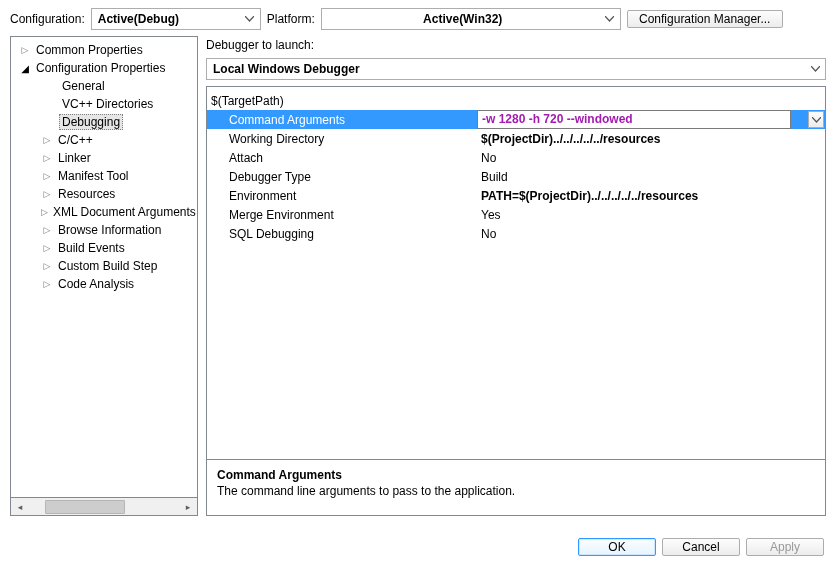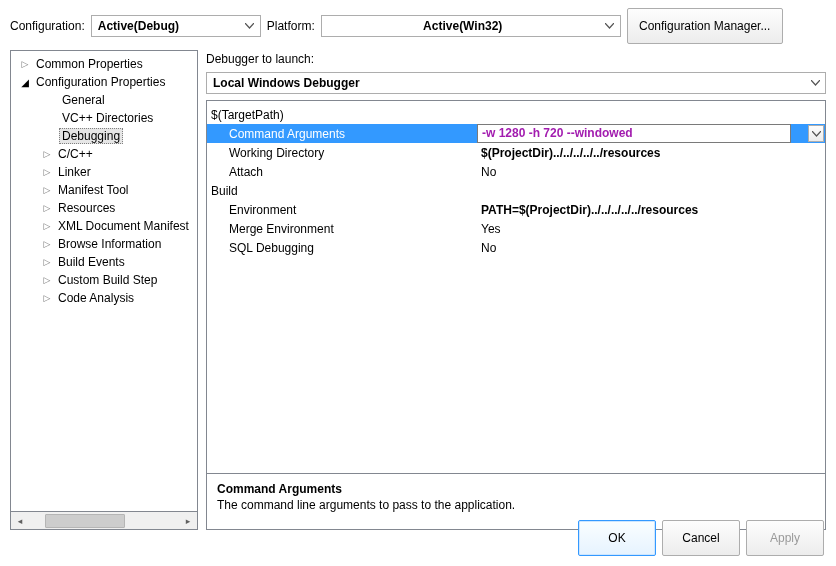--- a/index.html
+++ b/index.html
@@ -38,21 +38,21 @@
     width: 16px; height: 16px;
     display: flex; align-items: center; justify-content: center;
     color: #555;
   }
   .combo.cfg { width: 170px; }
   .combo.plat { width: 300px; text-align: center; }
   .btn {
     border: 1px solid #adadad;
     background: linear-gradient(#fdfdfd,#ececec);
     border-radius: 2px;
-    height: 36px;
+    height: 18px;
     padding: 0 10px;
     font-size: 12px;
     cursor: default;
   }
   .btn.cfgmgr { width: 156px; }
   .btn.default {
     border: 1px solid #3399ff;
     box-shadow: 0 0 0 1px #cde6ff inset;
     background: linear-gradient(#fafeff,#e6f3ff);
   }
@@ -264,21 +264,21 @@
       <div class="tree-row l2">
         <span class="tree-glyph">▷</span>
         <span class="tree-label">Manifest Tool</span>
       </div>
       <div class="tree-row l2">
         <span class="tree-glyph">▷</span>
         <span class="tree-label">Resources</span>
       </div>
       <div class="tree-row l2">
         <span class="tree-glyph">▷</span>
-        <span class="tree-label">XML Document Manifest</span>
+        <span class="tree-label">XML Document Arguments</span>
       </div>
       <div class="tree-row l2">
         <span class="tree-glyph">▷</span>
         <span class="tree-label">Browse Information</span>
       </div>
       <div class="tree-row l2">
         <span class="tree-glyph">▷</span>
         <span class="tree-label">Build Events</span>
       </div>
       <div class="tree-row l2">
@@ -326,20 +326,21 @@
         </div>
         <div class="grid-row">
           <div class="k">Working Directory</div>
           <div class="v bold">$(ProjectDir)../../../../../resources</div>
         </div>
         <div class="grid-row">
           <div class="k">Attach</div>
           <div class="v">No</div>
         </div>
         <div class="grid-row">
+          <div class="k">Debugger Type</div>
           <div class="v">Build</div>
         </div>
         <div class="grid-row">
           <div class="k">Environment</div>
           <div class="v bold">PATH=$(ProjectDir)../../../../../resources</div>
         </div>
         <div class="grid-row">
           <div class="k">Merge Environment</div>
           <div class="v">Yes</div>
         </div>

